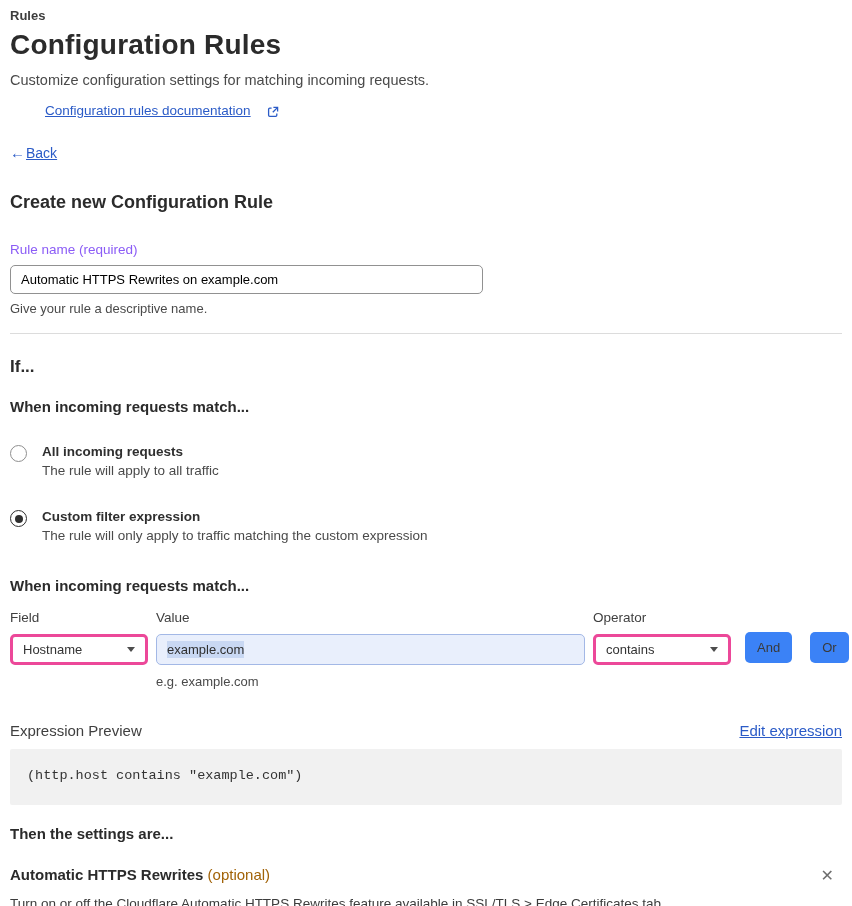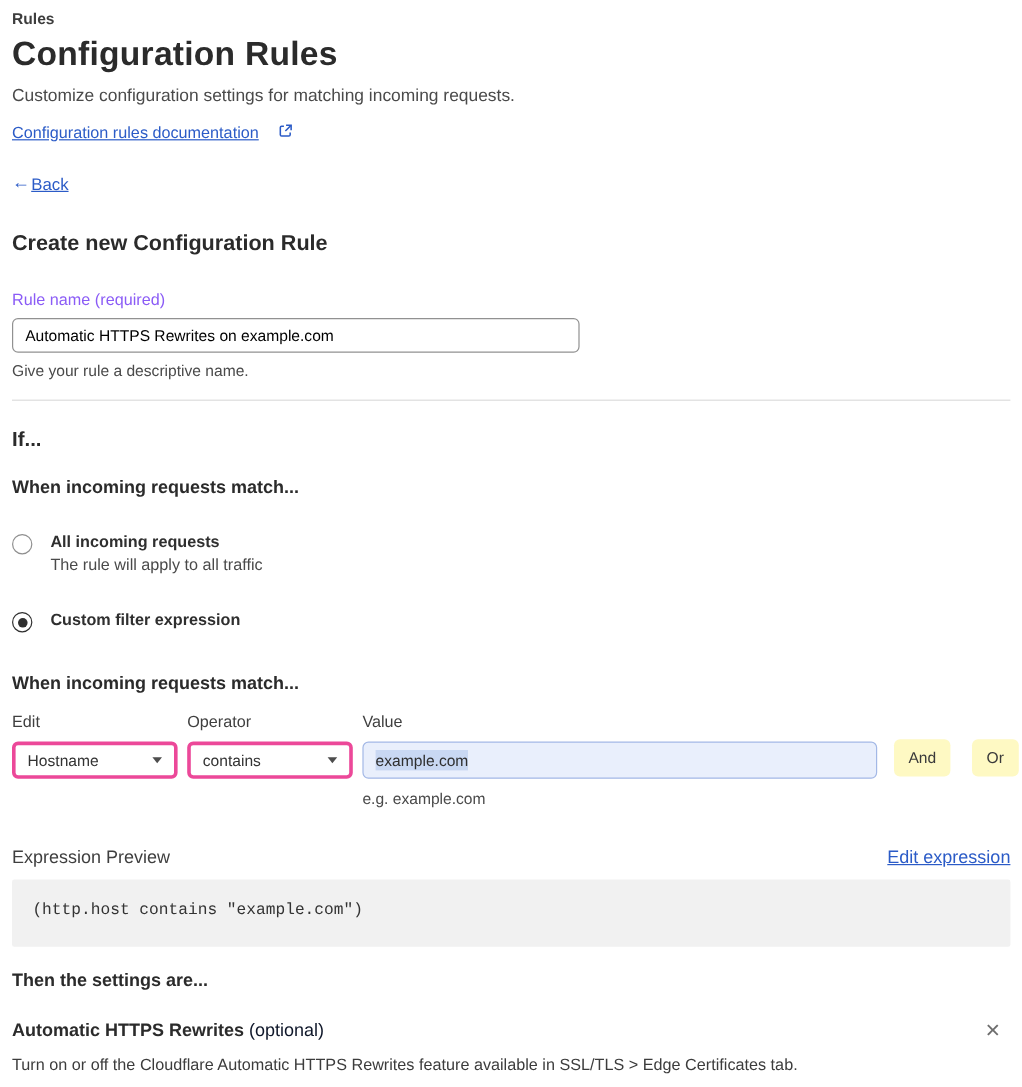--- a/index.html
+++ b/index.html
@@ -16,21 +16,21 @@
   a, .link {
     color: #2b5bc7;
     text-decoration: underline;
     cursor: pointer;
   }
 
   
   .eyebrow { font-size: 13px; font-weight: 700; color: #3d3d3d; }
   .page-title { font-size: 28px; font-weight: 700; color: #2b2b2b; margin-top: 6px; letter-spacing: 0.2px; }
   .subtitle { font-size: 14.5px; color: #4a4a4a; margin-top: 11px; }
-  .doc-link-row { margin-top: 15px; font-size: 13.5px; display: flex; align-items: flex-start; gap: 16px; }
+  .doc-link-row { margin-top: 15px; font-size: 13.5px; display: flex; align-items: flex-end; gap: 16px; margin-left: 35px; }
   .doc-link-row svg { display: block; }
   .back-row { margin-top: 26px; font-size: 14px; color: #2b5bc7; display: flex; align-items: center; }
   .back-arrow { text-decoration: none; font-size: 15px; margin-right: 1px; }
 
   
   .section-title { font-size: 18px; font-weight: 700; color: #2b2b2b; margin-top: 31px; }
   .field-label { font-size: 13.5px; color: #8b5cf6; margin-top: 29px; }
   .rule-name-input {
     margin-top: 8px;
     width: 473px;
@@ -112,21 +112,21 @@
     color: #2f2f2f;
     display: flex;
     align-items: center;
     cursor: text;
   }
   .value-selection { background: #c9d8f3; padding: 1px 0; }
   .value-help { font-size: 13px; color: #4a4a4a; margin-top: 9px; }
   .conj-button {
     height: 31px;
     padding: 0 12px;
-    background: #fef9c3;
+    background: #3b82f6;
     border: none;
     border-radius: 5px;
     font-size: 13px;
     color: #3a3a3a;
     font-family: "Liberation Sans", sans-serif;
     cursor: pointer;
     margin-top: 22px;
   }
   .and-button { margin-left: 14px; }
   .or-button { margin-left: 18px; }
@@ -143,21 +143,21 @@
     font-family: "Liberation Mono", "DejaVu Sans Mono", monospace;
     font-size: 13.5px;
     color: #333;
     height: 56px;
   }
 
   
   .then-title { font-size: 15px; font-weight: 700; color: #2b2b2b; margin-top: 20px; }
   .setting-header { display: flex; justify-content: space-between; align-items: flex-start; margin-top: 24px; }
   .setting-name { font-size: 15px; font-weight: 700; color: #2b2b2b; }
-  .setting-optional { font-weight: 400; color: #0f172a; }
+  .setting-optional { font-weight: 400; color: #a16207; }
   .close-x {
     font-size: 16px;
     color: #6e6e6e;
     cursor: pointer;
     line-height: 1;
     margin-right: 8px;
     margin-top: 2px;
   }
   .setting-desc { font-size: 13.5px; color: #3c3c3c; margin-top: 12px; }
 </style>
@@ -200,50 +200,51 @@
   <span class="radio-texts">
     <div class="radio-label">All incoming requests</div>
     <div class="radio-desc">The rule will apply to all traffic</div>
   </span>
 </div>
 
 <div class="radio-option selected">
   <span class="radio-circle"></span>
   <span class="radio-texts">
     <div class="radio-label">Custom filter expression</div>
+    <div class="radio-desc">The rule will only apply to traffic matching the custom expression</div>
   </span>
 </div>
 
 <div class="builder-heading">When incoming requests match...</div>
 
 <div class="builder-row">
   <div class="builder-col">
-    <div class="col-label">Edit</div>
+    <div class="col-label">Field</div>
     <div class="select-box">
       <span>Hostname</span>
       <span class="caret-down"></span>
     </div>
+  </div>
+
+  <div class="builder-col col-value">
+    <div class="col-label">Value</div>
+    <div class="value-input">
+      <span class="value-selection">example.com</span>
+    </div>
+    <div class="value-help">e.g. example.com</div>
   </div>
 
   <div class="builder-col col-operator">
     <div class="col-label">Operator</div>
     <div class="select-box">
       <span>contains</span>
       <span class="caret-down"></span>
     </div>
   </div>
 
-  <div class="builder-col col-value">
-    <div class="col-label">Value</div>
-    <div class="value-input">
-      <span class="value-selection">example.com</span>
-    </div>
-    <div class="value-help">e.g. example.com</div>
-  </div>
-
   <button class="conj-button and-button">And</button>
   <button class="conj-button or-button">Or</button>
 </div>
 
 <div class="preview-row">
   <span class="preview-label">Expression Preview</span>
   <span class="link edit-link">Edit expression</span>
 </div>
 <div class="code-block">(http.host contains "example.com")</div>
 

